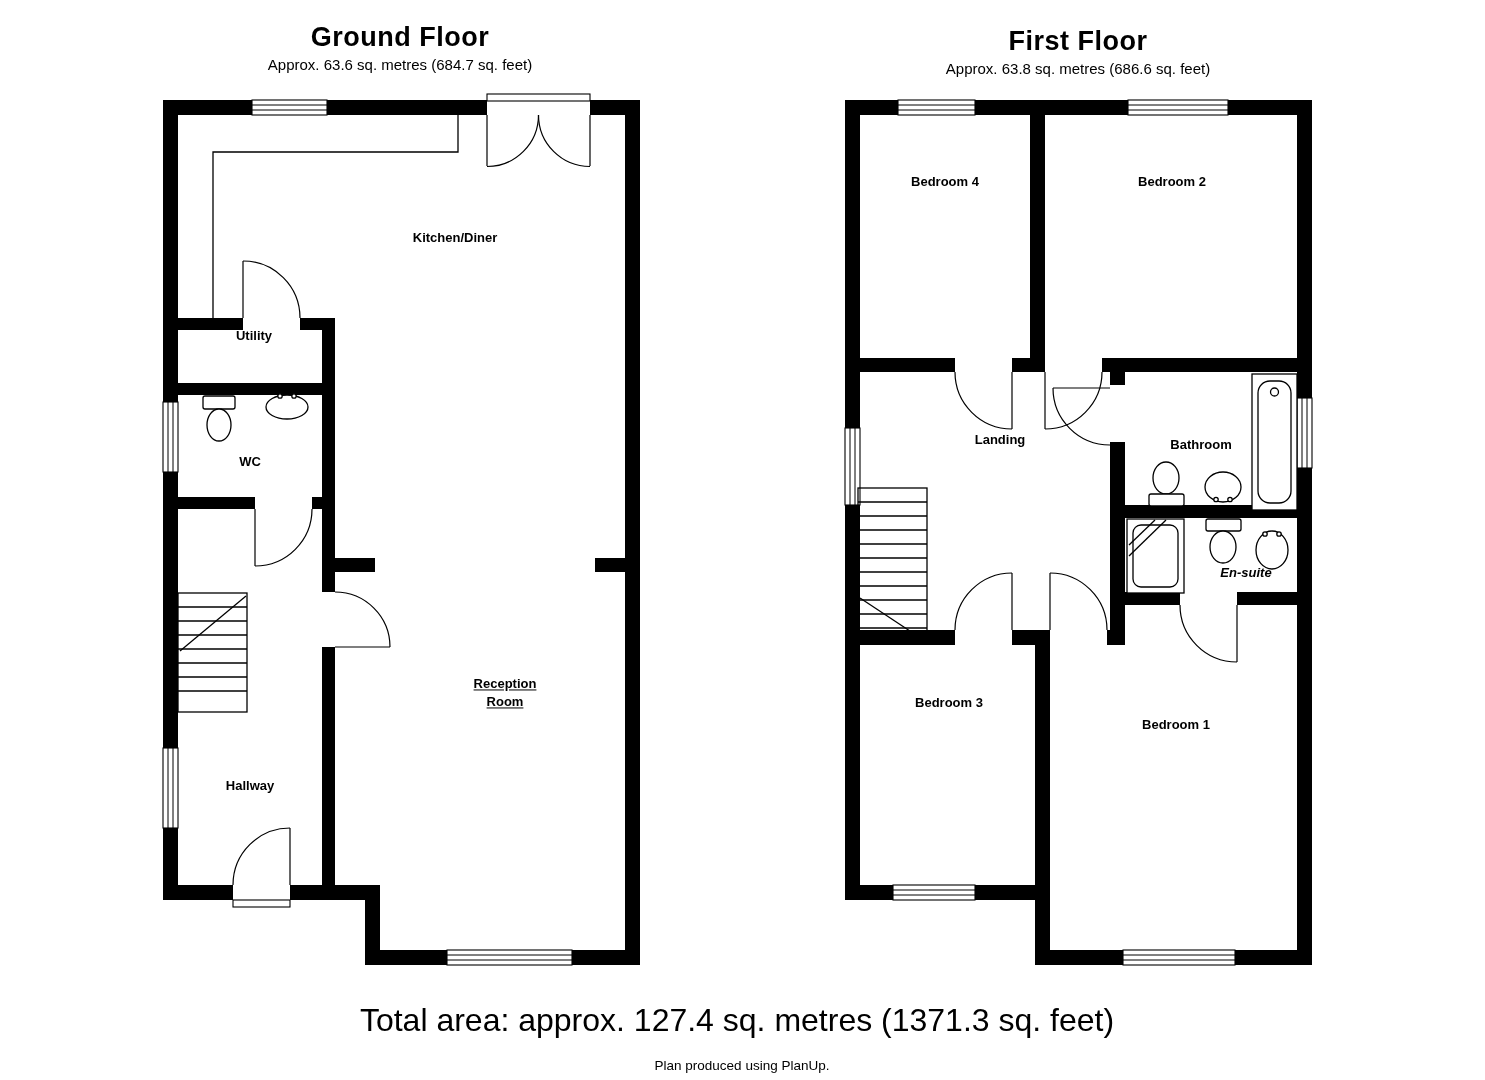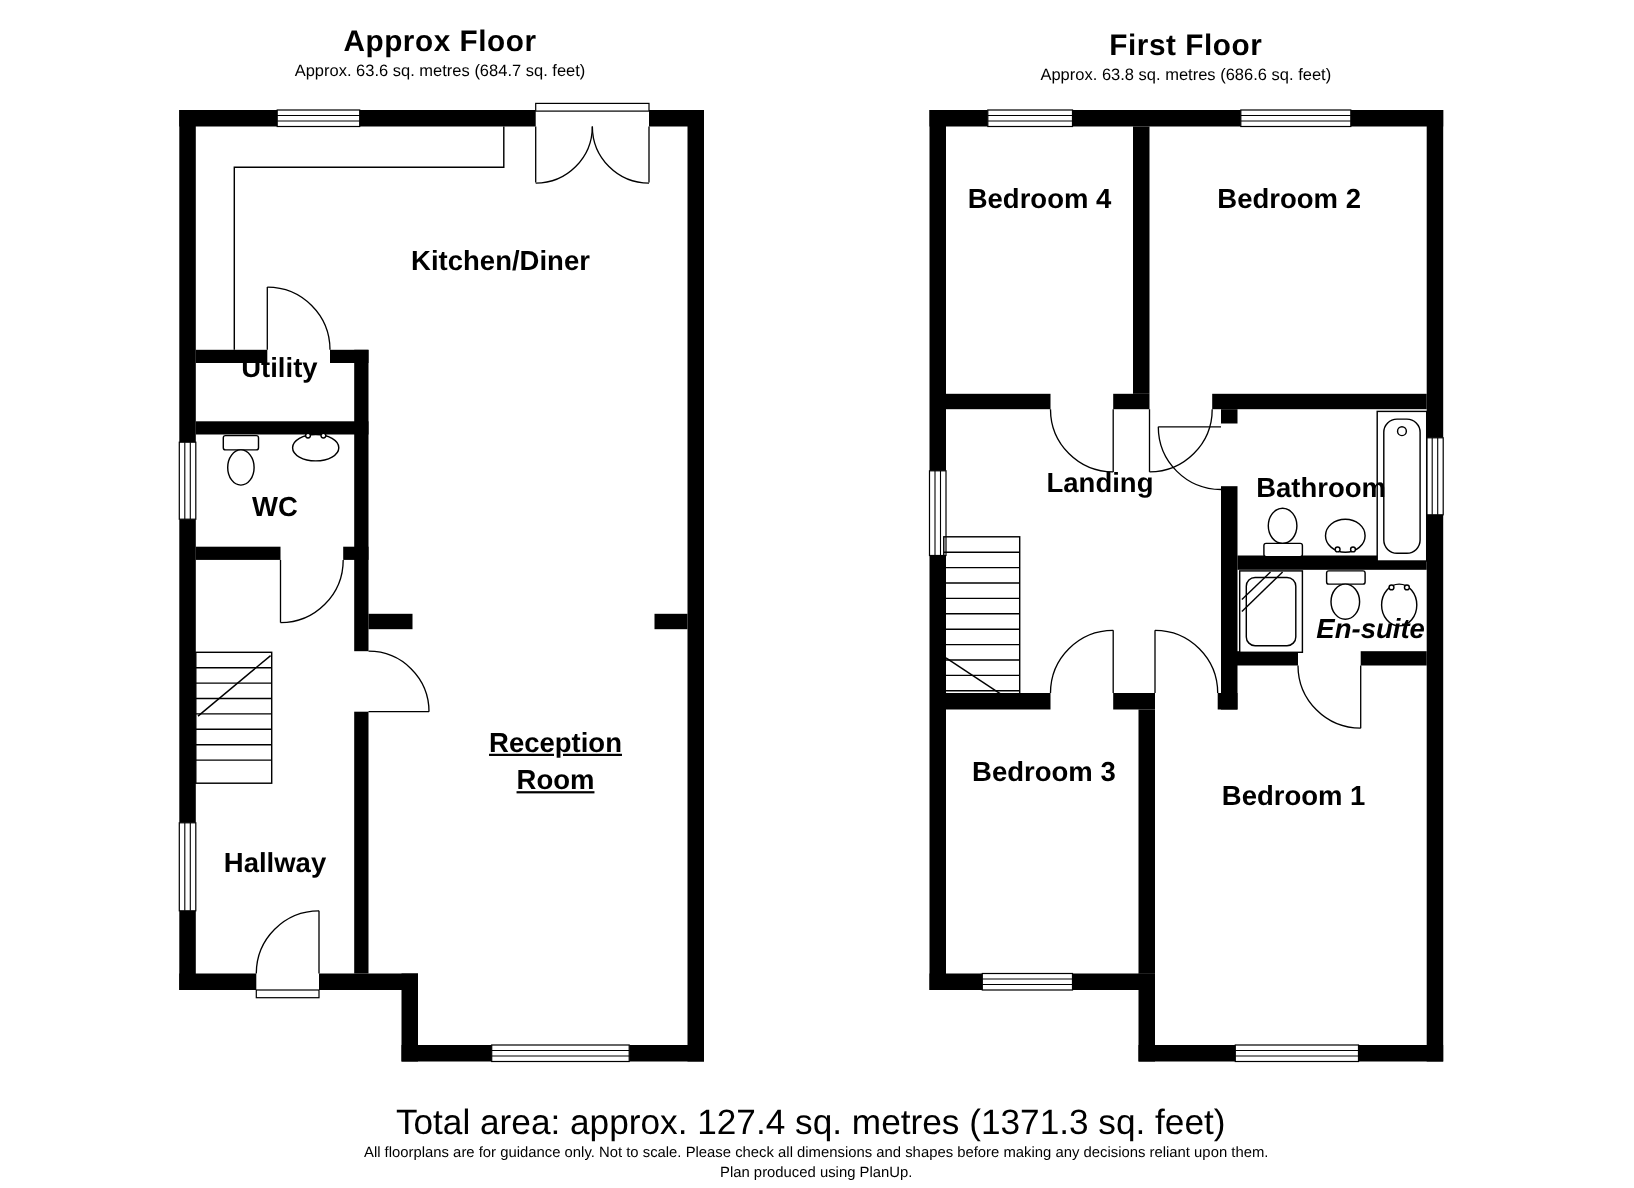--- a/index.html
+++ b/index.html
@@ -9,31 +9,31 @@
   .plan-svg { position:absolute; left:0; top:0; }
   .wall { fill:var(--wall,#000000); }
   .thin { stroke:var(--wall,#000000); stroke-width:1.3; fill:none; }
   .door { stroke:var(--wall,#000000); stroke-width:1.2; fill:none; }
   .winrect { fill:#ffffff; stroke:var(--wall,#000000); stroke-width:1.1; }
   .winline { stroke:var(--wall,#000000); stroke-width:1; }
   .fixture { stroke:var(--wall,#000000); stroke-width:1.3; fill:#ffffff; }
   .hdr { position:absolute; transform:translateX(-50%); text-align:center; white-space:nowrap; }
   .hdr .title { font-weight:bold; font-size:27px; letter-spacing:0.5px; }
   .hdr .subtitle { font-size:15px; margin-top:3px; }
-  .lbl { position:absolute; transform:translate(-50%,-50%); font-weight:bold; font-size:25px; white-space:nowrap; text-align:center; line-height:1.35; }
+  .lbl { position:absolute; transform:translate(-50%,-50%); font-weight:bold; font-size:13px; white-space:nowrap; text-align:center; line-height:1.35; }
   .footer-total { position:absolute; transform:translateX(-50%); font-size:32px; white-space:nowrap; }
   .footer-note { position:absolute; transform:translateX(-50%); font-size:13.5px; white-space:nowrap; }
 </style>
 </head>
 <body>
 
 <div class="canvas">
 
   <div class="hdr" style="left:400px; top:22px;">
-    <div class="title">Approx Floor</div>
+    <div class="title">Ground Floor</div>
     <div class="subtitle">Approx. 63.6 sq. metres (684.7 sq. feet)</div>
   </div>
   <div class="hdr" style="left:1078px; top:26px;text-align:center;">
     <div class="title">First Floor</div>
     <div class="subtitle">Approx. 63.8 sq. metres (686.6 sq. feet)</div>
   </div>
 
   <svg class="plan-svg" width="1485" height="1080" viewBox="0 0 1485 1080">
 
     <g>
@@ -289,16 +289,15 @@
 
   <div class="lbl" style="left:945px; top:182px;">Bedroom 4</div>
   <div class="lbl" style="left:1172px; top:182px;">Bedroom 2</div>
   <div class="lbl" style="left:1000px; top:440px;">Landing</div>
   <div class="lbl" style="left:1201px; top:445px;">Bathroom</div>
   <div class="lbl" style="left:1246px; top:573px;font-style:italic;">En-suite</div>
   <div class="lbl" style="left:949px; top:703px;">Bedroom 3</div>
   <div class="lbl" style="left:1176px; top:725px;">Bedroom 1</div>
 
   <div class="footer-total" style="left:737px; top:1002px;">Total area: approx. 127.4 sq. metres (1371.3 sq. feet)</div>
-  <div class="footer-note" style="left:742px; top:1040px;">All floorplans are for guidance only. Not to scale. Please check all dimensions and shapes before making any decisions reliant upon them.</div>
   <div class="footer-note" style="left:742px; top:1058px;">Plan produced using PlanUp.</div>
 
 </div>
 
 </body></html>

